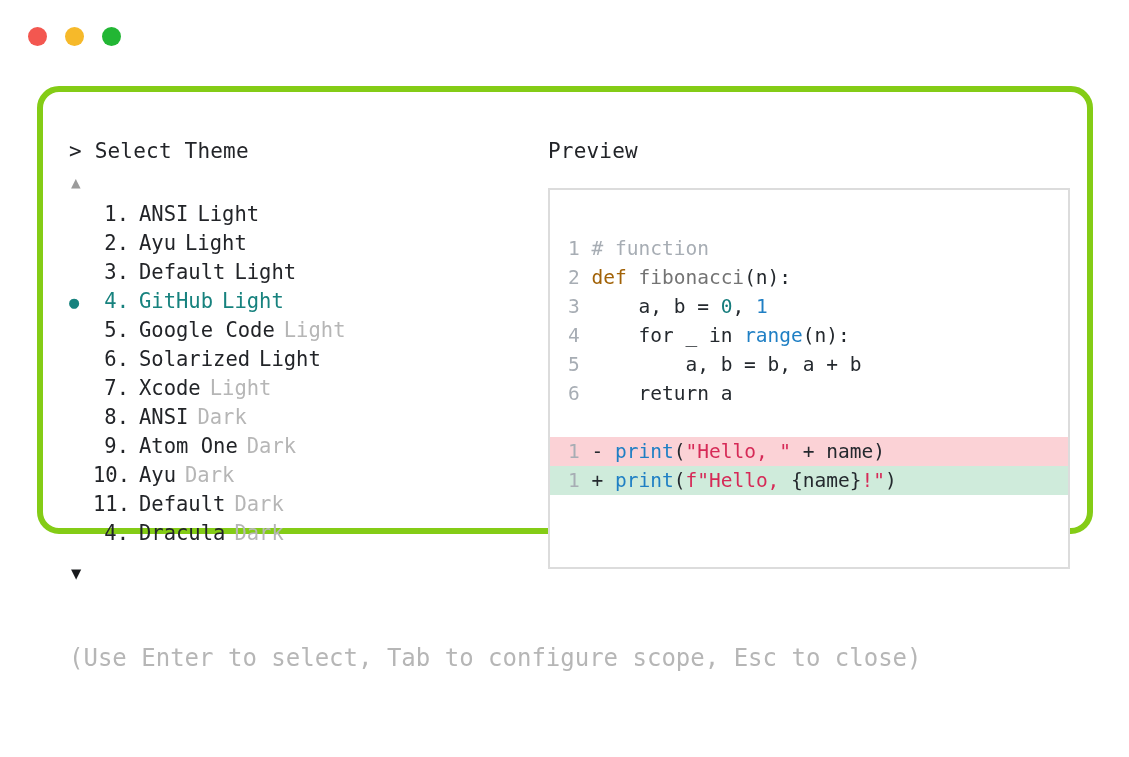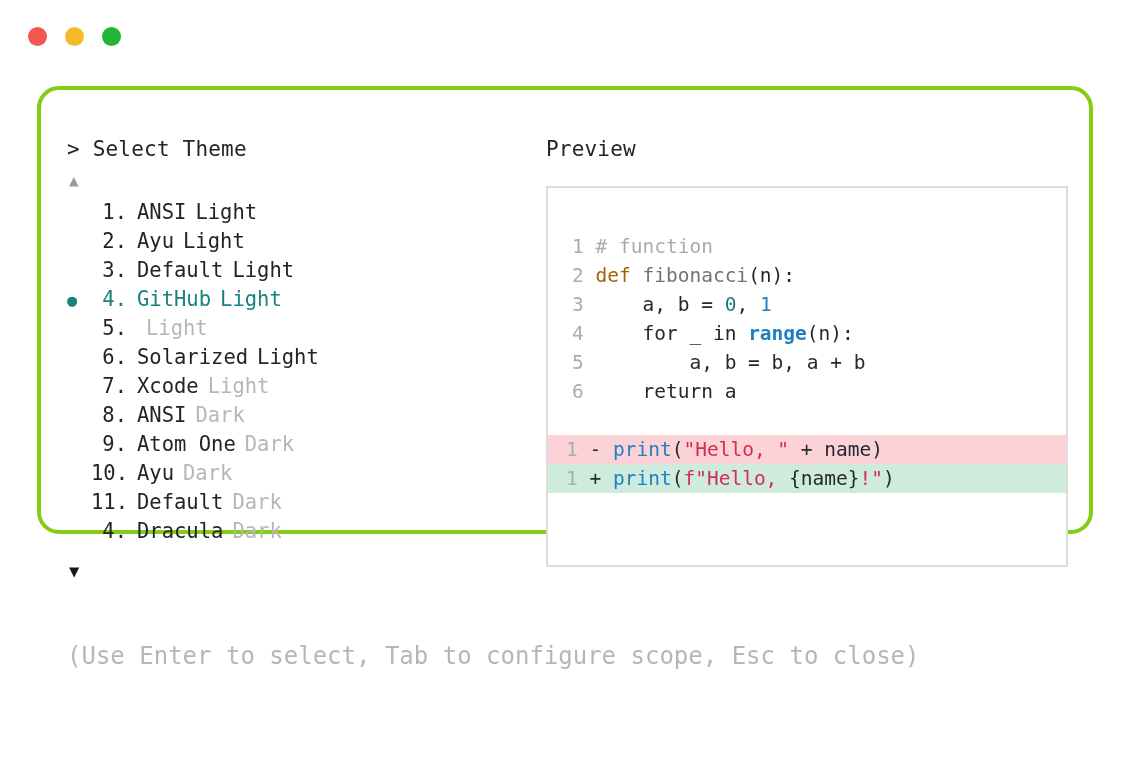--- a/index.html
+++ b/index.html
@@ -26,21 +26,21 @@
   .dot { width: 19px; height: 19px; border-radius: 50%; display: block; }
   .dot.red    { background: #F35750; }
   .dot.yellow { background: #F6B92A; }
   .dot.green  { background: #22B634; }
 
   
   .card {
     position: absolute;
     left: 37px; top: 86px;
     width: 1056px; height: 448px;
-    border: 4px solid #84cc16;
+    border: 6px solid #84cc16;
     border-radius: 22px;
     background: #ffffff;
   }
 
   .card-inner {
     position: relative;
     width: 100%; height: 100%;
     padding: 0;
   }
 
@@ -126,34 +126,34 @@
     padding: 44px 0 0 0;
     overflow: hidden;
   }
 
   .code {
     font-size: 19.5px;
     line-height: 29px;
     white-space: pre;
     color: #24292E;
   }
-  .code-line { display: block; height: 29px; padding-left: 24px; }
+  .code-line { display: block; height: 29px; padding-left: 18px; }
   .code-line.diff { padding-left: 18px; margin-left: 0; width: 100%; }
   .code-line.diff-del { background: #FBD2D6; }
   .code-line.diff-add { background: #CFEBDB; }
   .code-line.blank { background: transparent; }
 
   .ln { color: #A7ADB4; }
   .tok-comment { color: #A7ADB4; }
   .tok-kw      { color: #a16207; }
   .tok-fn      { color: #737373; }
   .tok-fn-b    { color: #1F7FC4; }
   .tok-num     { color: #157C7C; }
   .tok-num2    { color: #1F7FC4; }
-  .tok-builtin { color: #1F7FC4; font-weight: bold; }
+  .tok-builtin { color: #1F7FC4; }
   .tok-str     { color: #D62A57; }
   .tok-plain   { color: #24292E; }
   .tok-sign    { color: #24292E; }
 
   
   .footer-hint {
     position: absolute;
     left: 26px;
     top: 553px;
     font-size: 24px;
@@ -178,21 +178,21 @@
       <div class="col-left">
         <div class="pane-title">&gt; Select Theme</div>
 
         <div class="scroll-arrow up">▲</div>
 
         <ul class="theme-list" id="theme-list">
             <li class="theme-row"><span class="theme-marker">●</span><span class="theme-index">1.</span><span class="theme-name">ANSI</span><span class="theme-variant">Light</span></li>
             <li class="theme-row"><span class="theme-marker">●</span><span class="theme-index">2.</span><span class="theme-name">Ayu</span><span class="theme-variant">Light</span></li>
             <li class="theme-row"><span class="theme-marker">●</span><span class="theme-index">3.</span><span class="theme-name">Default</span><span class="theme-variant">Light</span></li>
             <li class="theme-row selected"><span class="theme-marker">●</span><span class="theme-index">4.</span><span class="theme-name">GitHub</span><span class="theme-variant">Light</span></li>
-            <li class="theme-row"><span class="theme-marker">●</span><span class="theme-index">5.</span><span class="theme-variant muted">Light</span></li>
+            <li class="theme-row"><span class="theme-marker">●</span><span class="theme-index">5.</span><span class="theme-name">Google Code</span><span class="theme-variant muted">Light</span></li>
             <li class="theme-row"><span class="theme-marker">●</span><span class="theme-index">6.</span><span class="theme-name">Solarized</span><span class="theme-variant">Light</span></li>
             <li class="theme-row"><span class="theme-marker">●</span><span class="theme-index">7.</span><span class="theme-name">Xcode</span><span class="theme-variant muted">Light</span></li>
             <li class="theme-row"><span class="theme-marker">●</span><span class="theme-index">8.</span><span class="theme-name">ANSI</span><span class="theme-variant muted">Dark</span></li>
             <li class="theme-row"><span class="theme-marker">●</span><span class="theme-index">9.</span><span class="theme-name">Atom One</span><span class="theme-variant muted">Dark</span></li>
             <li class="theme-row"><span class="theme-marker">●</span><span class="theme-index">10.</span><span class="theme-name">Ayu</span><span class="theme-variant muted">Dark</span></li>
             <li class="theme-row"><span class="theme-marker">●</span><span class="theme-index">11.</span><span class="theme-name">Default</span><span class="theme-variant muted">Dark</span></li>
             <li class="theme-row"><span class="theme-marker">●</span><span class="theme-index">4.</span><span class="theme-name">Dracula</span><span class="theme-variant muted">Dark</span></li>
           </ul>
 
         <div class="scroll-arrow down">▼</div>

